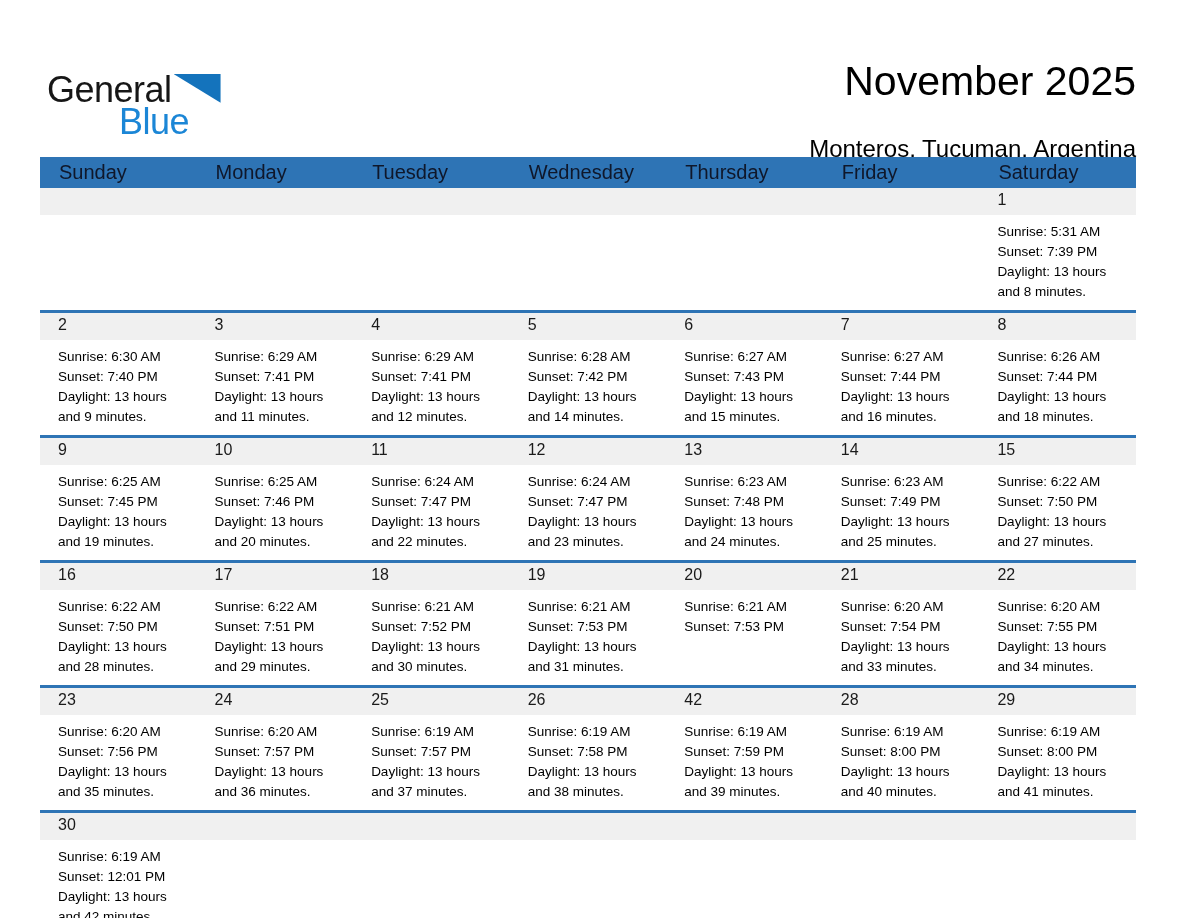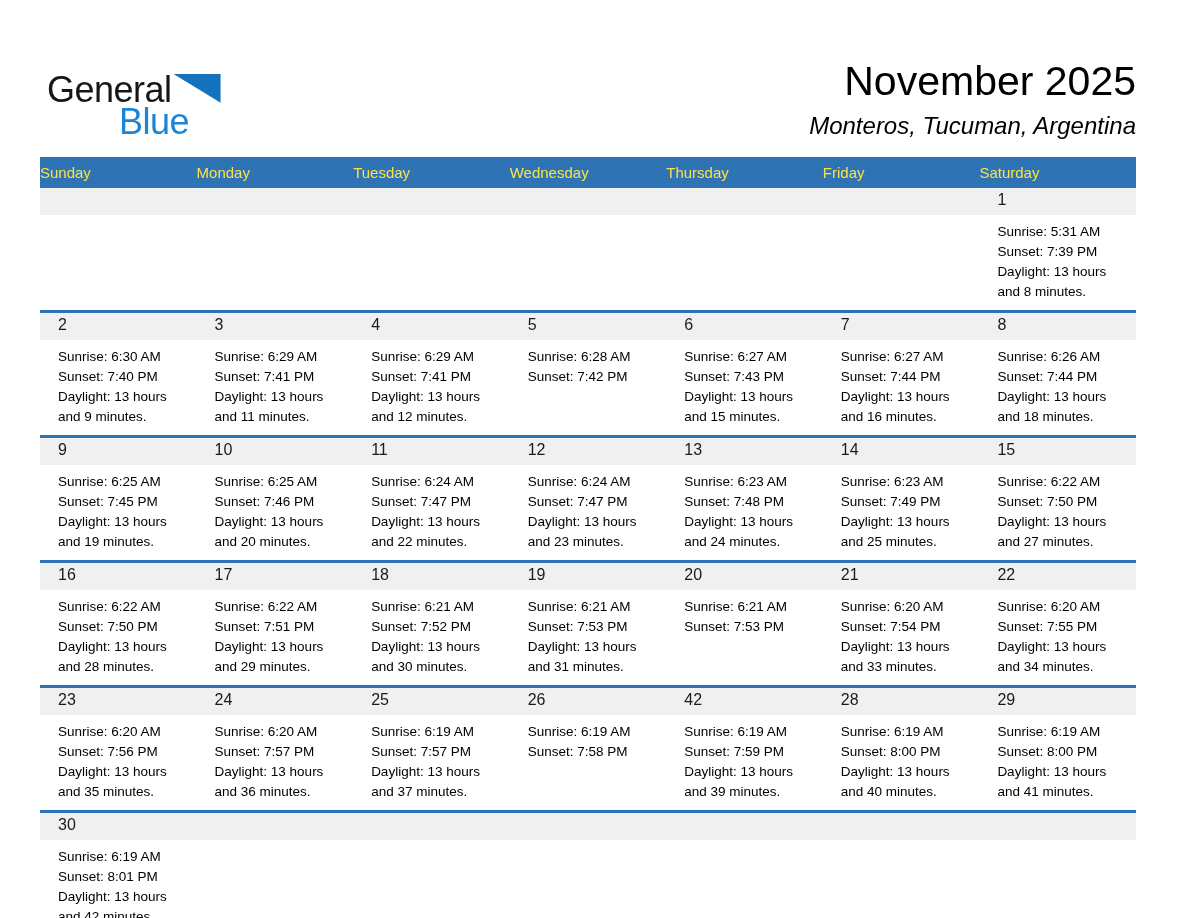--- a/index.html
+++ b/index.html
@@ -58,41 +58,41 @@
     text-align: right;
   }
   .masthead-title {
     font-size: 41px;
     color: #000;
     letter-spacing: 0px;
   }
   .masthead-subtitle {
     font-size: 24px;
     color: #000;
-    margin-top: 7px;
-    font-style: italic;
+    margin-top: 30px;
   }
 
   
   .calendar {
     position: absolute;
     left: 40px;
     top: 157px;
     width: 1096px;
   }
   .weekday-row {
     display: flex;
     background: var(--header-blue);
     height: 31px;
     align-items: center;
   }
   .weekday-cell {
     flex: 0 0 14.2857%;
-    color: #fde047;
-    font-size: 15px;
+    color: #0f172a;
+    font-size: 20px;
+    padding-left: 19px;
     white-space: nowrap;
   }
   .week-row {
     display: flex;
     background: #ffffff;
   }
   .week-row + .week-row {
     border-top: 3px solid var(--row-line-blue);
   }
   .day-cell {
@@ -196,20 +196,21 @@
               <div>Sunrise: 6:29 AM</div>
               <div>Sunset: 7:41 PM</div>
               <div>Daylight: 13 hours and 12 minutes.</div>
             </div>
           </div>
           <div class="day-cell">
             <div class="day-number-band">5</div>
             <div class="day-details">
               <div>Sunrise: 6:28 AM</div>
               <div>Sunset: 7:42 PM</div>
+              <div>Daylight: 13 hours and 14 minutes.</div>
             </div>
           </div>
           <div class="day-cell">
             <div class="day-number-band">6</div>
             <div class="day-details">
               <div>Sunrise: 6:27 AM</div>
               <div>Sunset: 7:43 PM</div>
               <div>Daylight: 13 hours and 15 minutes.</div>
             </div>
           </div>
@@ -368,20 +369,21 @@
               <div>Sunrise: 6:19 AM</div>
               <div>Sunset: 7:57 PM</div>
               <div>Daylight: 13 hours and 37 minutes.</div>
             </div>
           </div>
           <div class="day-cell">
             <div class="day-number-band">26</div>
             <div class="day-details">
               <div>Sunrise: 6:19 AM</div>
               <div>Sunset: 7:58 PM</div>
+              <div>Daylight: 13 hours and 38 minutes.</div>
             </div>
           </div>
           <div class="day-cell">
             <div class="day-number-band">42</div>
             <div class="day-details">
               <div>Sunrise: 6:19 AM</div>
               <div>Sunset: 7:59 PM</div>
               <div>Daylight: 13 hours and 39 minutes.</div>
             </div>
           </div>
@@ -400,21 +402,21 @@
               <div>Sunset: 8:00 PM</div>
               <div>Daylight: 13 hours and 41 minutes.</div>
             </div>
           </div>
         </div>
         <div class="week-row">
           <div class="day-cell">
             <div class="day-number-band">30</div>
             <div class="day-details">
               <div>Sunrise: 6:19 AM</div>
-              <div>Sunset: 8:01 PM</div>
+              <div>Sunset: 12:01 PM</div>
               <div>Daylight: 13 hours and 42 minutes.</div>
             </div>
           </div>
           <div class="day-cell">
             <div class="day-number-band"></div>
           </div>
           <div class="day-cell">
             <div class="day-number-band"></div>
           </div>
           <div class="day-cell">

